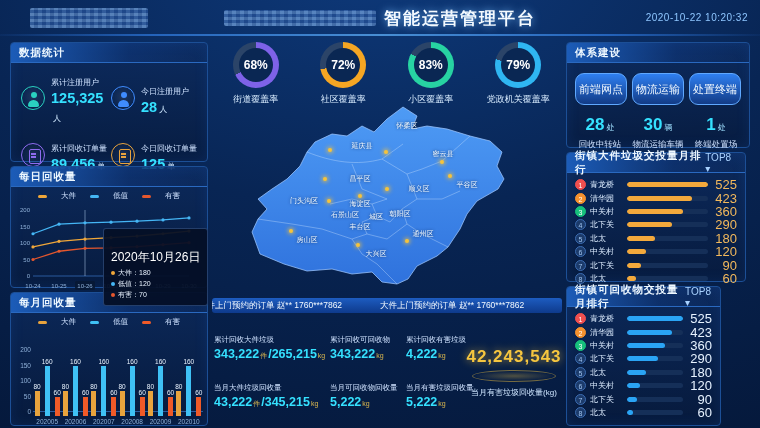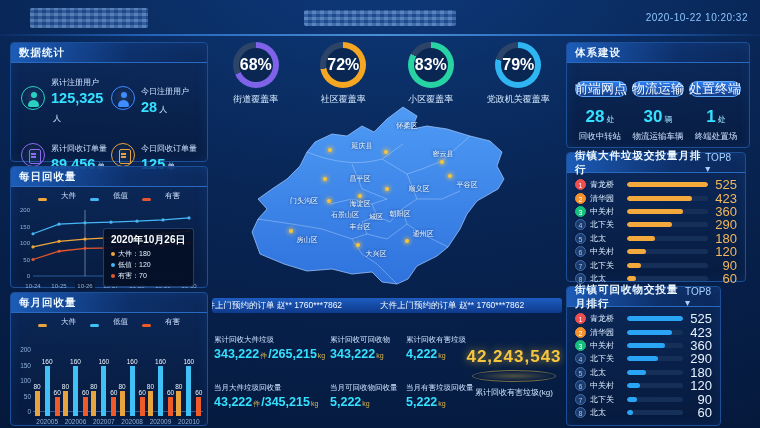--- a/index.html
+++ b/index.html
@@ -35,46 +35,46 @@
     background:radial-gradient(circle at 50% 45%,rgba(255,255,255,.08),rgba(255,255,255,0) 70%);}
   .icon-person:before{content:"";position:absolute;left:8.5px;top:5px;width:6px;height:6px;border-radius:50%;background:currentColor;}
   .icon-person:after{content:"";position:absolute;left:6px;top:12.5px;width:11px;height:7px;border-radius:6px 6px 2px 2px;background:currentColor;}
   .icon-doc:before{content:"";position:absolute;left:6.5px;top:5px;width:10px;height:13px;border:1px solid currentColor;border-radius:2px;}
   .icon-doc:after{content:"";position:absolute;left:9px;top:9px;width:5px;height:1.5px;background:currentColor;box-shadow:0 3px 0 currentColor;}
   .slbl{font-size:8px;color:#cfe2ff;white-space:nowrap;}
   .sval{font-size:14.5px;font-weight:bold;color:#35e1ff;line-height:1.15;white-space:nowrap;}
   .sunit{font-size:8px;font-weight:normal;color:#cfe8ff;margin-left:2px;}
   
   .legend{display:flex;justify-content:center;gap:14px;padding-top:4px;}
-  .litem{display:flex;align-items:flex-end;gap:14px;font-size:7.5px;color:#cfe2ff;cursor:pointer;}
+  .litem{display:flex;align-items:center;gap:14px;font-size:7.5px;color:#cfe2ff;cursor:pointer;}
   .lmark{width:9px;height:3px;border-radius:2px;}
   
   .dchart{position:relative;margin-top:1px;}
   .tooltip{position:absolute;left:92px;top:26px;background:rgba(4,15,38,.94);border:1px solid rgba(98,150,230,.35);
     border-radius:3px;padding:4px 7px;z-index:3;}
-  .tooltip .tdate{font-size:10px;font-weight:bold;color:#fff;margin-bottom:2px;white-space:nowrap;}
+  .tooltip .tdate{font-size:12px;font-weight:normal;color:#fff;margin-bottom:2px;white-space:nowrap;margin-top:16px;}
   .trow{display:flex;align-items:center;gap:3px;font-size:7px;color:#e9f3ff;line-height:1.55;white-space:nowrap;}
   .tdot{width:4px;height:4px;border-radius:50%;flex:none;}
   
   .mchart{position:relative;height:96px;margin:2px 4px 0 22px;}
   .maxis{position:absolute;left:-18px;width:16px;text-align:right;font-size:6.5px;color:#8fb0d8;}
   .mbase{position:absolute;left:0;right:0;bottom:13px;height:1px;background:#2a5b9e;}
   .mgroups{position:absolute;left:0;right:0;top:0;bottom:0;display:flex;justify-content:space-around;}
   .mgroup{display:flex;flex-direction:column;align-items:center;justify-content:flex-end;}
   .mbars{display:flex;align-items:flex-end;gap:1px;height:76px;}
   .mbarwrap{display:flex;flex-direction:column;align-items:center;justify-content:flex-end;}
   .mbval{font-size:6.5px;color:#eaf4ff;margin-bottom:1px;}
   .mbar{width:5px;}
   .mxlab{font-size:6.5px;color:#8fb0d8;margin-top:2px;}
   
   .gauges{position:absolute;left:212px;top:42px;width:350px;height:66px;display:flex;}
   .gcell{flex:1;display:flex;flex-direction:column;align-items:center;}
   .gring{width:46px;height:46px;border-radius:50%;display:flex;align-items:center;justify-content:center;}
   .ginner{width:34px;height:34px;border-radius:50%;background:#0a2753;display:flex;align-items:center;justify-content:center;
-    font-size:16px;font-weight:bold;color:#fff;}
+    font-size:12px;font-weight:bold;color:#fff;}
   .glabel{font-size:9px;color:#d8ecff;margin-top:5px;}
   .mapwrap{position:absolute;left:212px;top:104px;width:350px;height:190px;}
   .mapwrap svg{position:absolute;left:0;top:0;}
   .dlabel{position:absolute;transform:translate(-50%,-50%);font-size:7px;color:#f2f9ff;white-space:nowrap;
     text-shadow:0 0 3px rgba(10,40,90,.9);cursor:pointer;}
   .ddot{position:absolute;width:4px;height:4px;border-radius:50%;background:#f5c33c;transform:translate(-50%,-50%);
     box-shadow:0 0 4px 1px rgba(245,195,60,.8);}
   .ticker{position:absolute;left:212px;top:298px;width:350px;height:15px;border-radius:3px;overflow:hidden;
     background:linear-gradient(180deg,#1d5cc0,#0e3a8c);display:flex;align-items:center;gap:38px;padding-left:0;margin:0;}
   .titem{font-size:8.5px;color:#f2f9ff;white-space:nowrap;flex:none;}
@@ -84,23 +84,23 @@
   .sum-lbl{font-size:7.5px;color:#cfe2ff;margin-bottom:2px;white-space:nowrap;}
   .sum-val{font-size:12.5px;font-weight:bold;color:#35e1ff;white-space:nowrap;}
   .sum-unit{font-size:7px;font-weight:normal;color:#d9b64e;margin:0 1px;}
   .counter{width:96px;display:flex;flex-direction:column;align-items:center;justify-content:center;}
   .cnum{font-size:17px;font-weight:bold;color:#f6c63f;letter-spacing:1px;text-shadow:0 0 8px rgba(246,198,63,.7);}
   .cell1{width:84px;height:12px;border:1px solid rgba(246,198,63,.45);border-radius:50%;margin-top:3px;
     background:radial-gradient(ellipse at 50% 50%,rgba(246,198,63,.30),rgba(246,198,63,0) 70%);}
   .clabel{font-size:8px;color:#cfe6ff;margin-top:5px;white-space:nowrap;}
   
   .pills{display:flex;justify-content:space-between;padding:10px 8px 0 8px;}
-  .pill{width:52px;height:16px;border-radius:9px;border:1px solid #5fa8ff;cursor:pointer;
+  .pill{width:52px;height:32px;border-radius:9px;border:1px solid #5fa8ff;cursor:pointer;
     background:linear-gradient(180deg,#2f7ff0,#123b86);display:flex;align-items:center;justify-content:center;
-    font-size:13px;color:#f2f9ff;white-space:nowrap;margin-top:8px;}
+    font-size:11px;color:#f2f9ff;white-space:nowrap;}
   .sysrow{display:flex;padding:10px 4px 0 4px;}
   .syscell{flex:1;text-align:center;}
   .sysval{font-size:17px;font-weight:bold;color:#35e1ff;}
   .sysunit{font-size:8px;font-weight:normal;color:#9fe0ff;margin-left:2px;}
   .syslbl{font-size:8.5px;color:#cfe2ff;margin-top:4px;white-space:nowrap;}
   .rlist{padding:5px 8px 0 8px;}
   .rrow{display:flex;align-items:center;gap:4px;height:13.4px;}
   .rbadge{width:11px;height:11px;border-radius:50%;flex:none;font-size:7px;line-height:11px;text-align:center;color:#fff;
     background:#1c3b6b;border:1px solid #3c6db3;color:#9fc4f0;}
   .rbadge.r1{background:#ef4f4f;border-color:#ef4f4f;color:#fff;}
@@ -113,20 +113,21 @@
 </style>
 </head>
 <body>
 
 <div class="stage">
 
   <div class="hdr">
     <div class="logo mosaic"></div>
     <div class="hdr-title">
       <span class="censor mosaic"></span>
+      <span class="t">智能运营管理平台</span>
     </div>
     <div class="hdr-date">2020-10-22 10:20:32</div>
   </div>
 
   <div class="panel" style="left:10px;top:42px;width:198px;height:120px;">
     <div class="phead">
         <span class="ttl">数据统计</span>
       </div>
     <div class="sgrid">
       <div class="scell">
@@ -462,21 +463,21 @@
           <div class="sum-val">4,222<span class="sum-unit">kg</span></div>
         </div>
         <div>
           <div class="sum-lbl">当月有害垃圾回收量</div>
           <div class="sum-val">5,222<span class="sum-unit">kg</span></div>
         </div>
       </div>
     <div class="counter">
       <div class="cnum">42,243,543</div>
       <div class="cell1"></div>
-      <div class="clabel">累计回收有害垃圾(kg)</div>
+      <div class="clabel">当月有害垃圾回收量(kg)</div>
     </div>
   </div>
 
   <div class="panel" style="left:566px;top:42px;width:184px;height:106px;">
     <div class="phead">
         <span class="ttl">体系建设</span>
       </div>
     <div class="pills">
       <div class="pill">前端网点</div>
       <div class="pill">物流运输</div>

